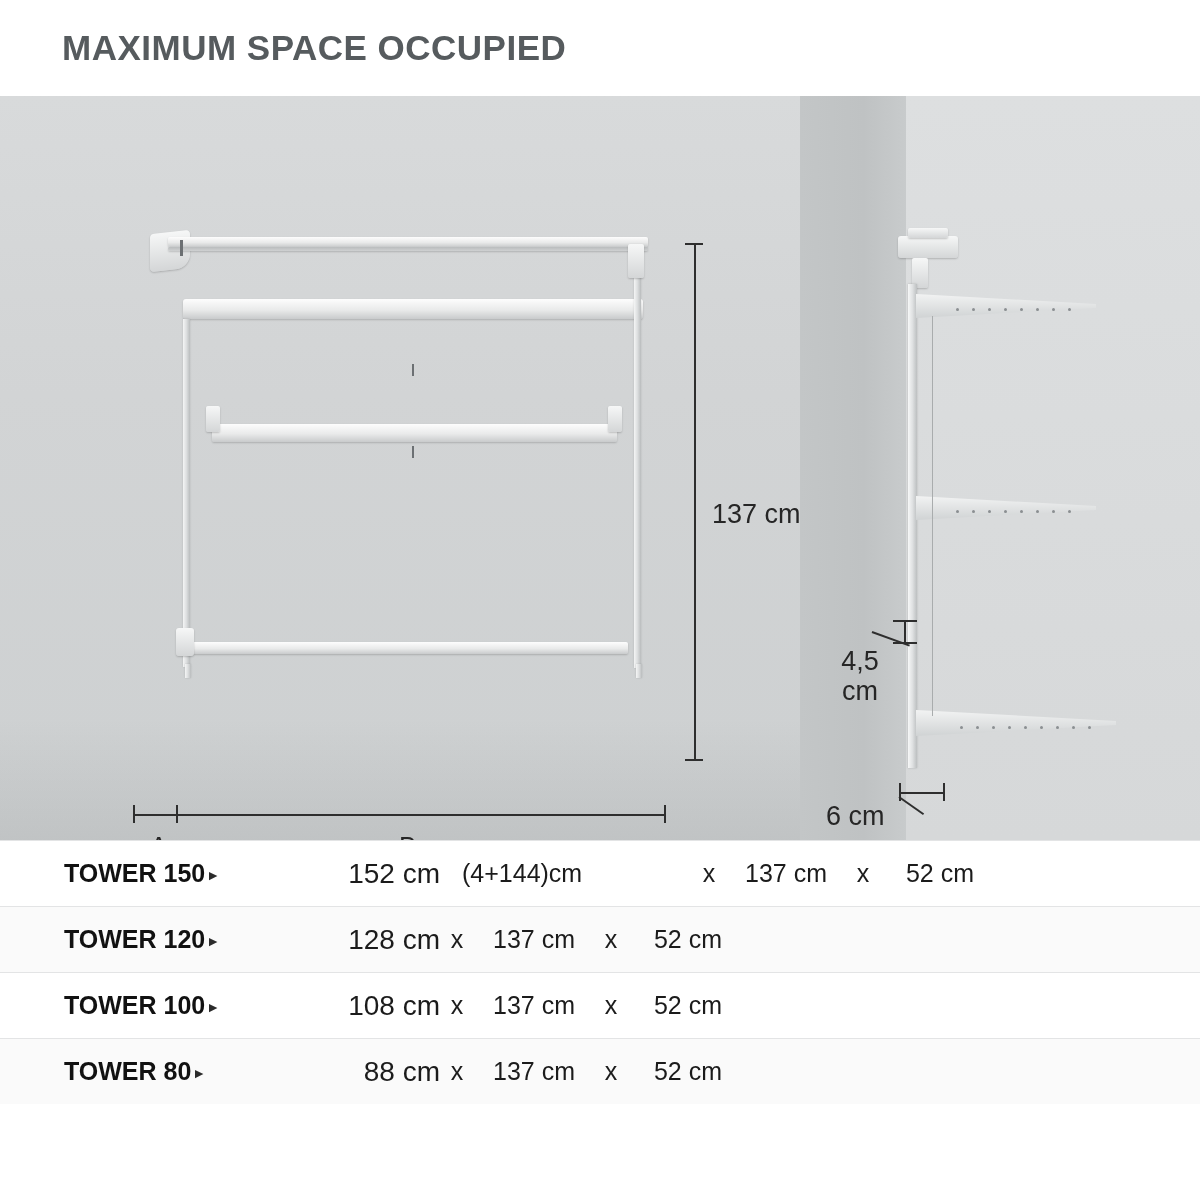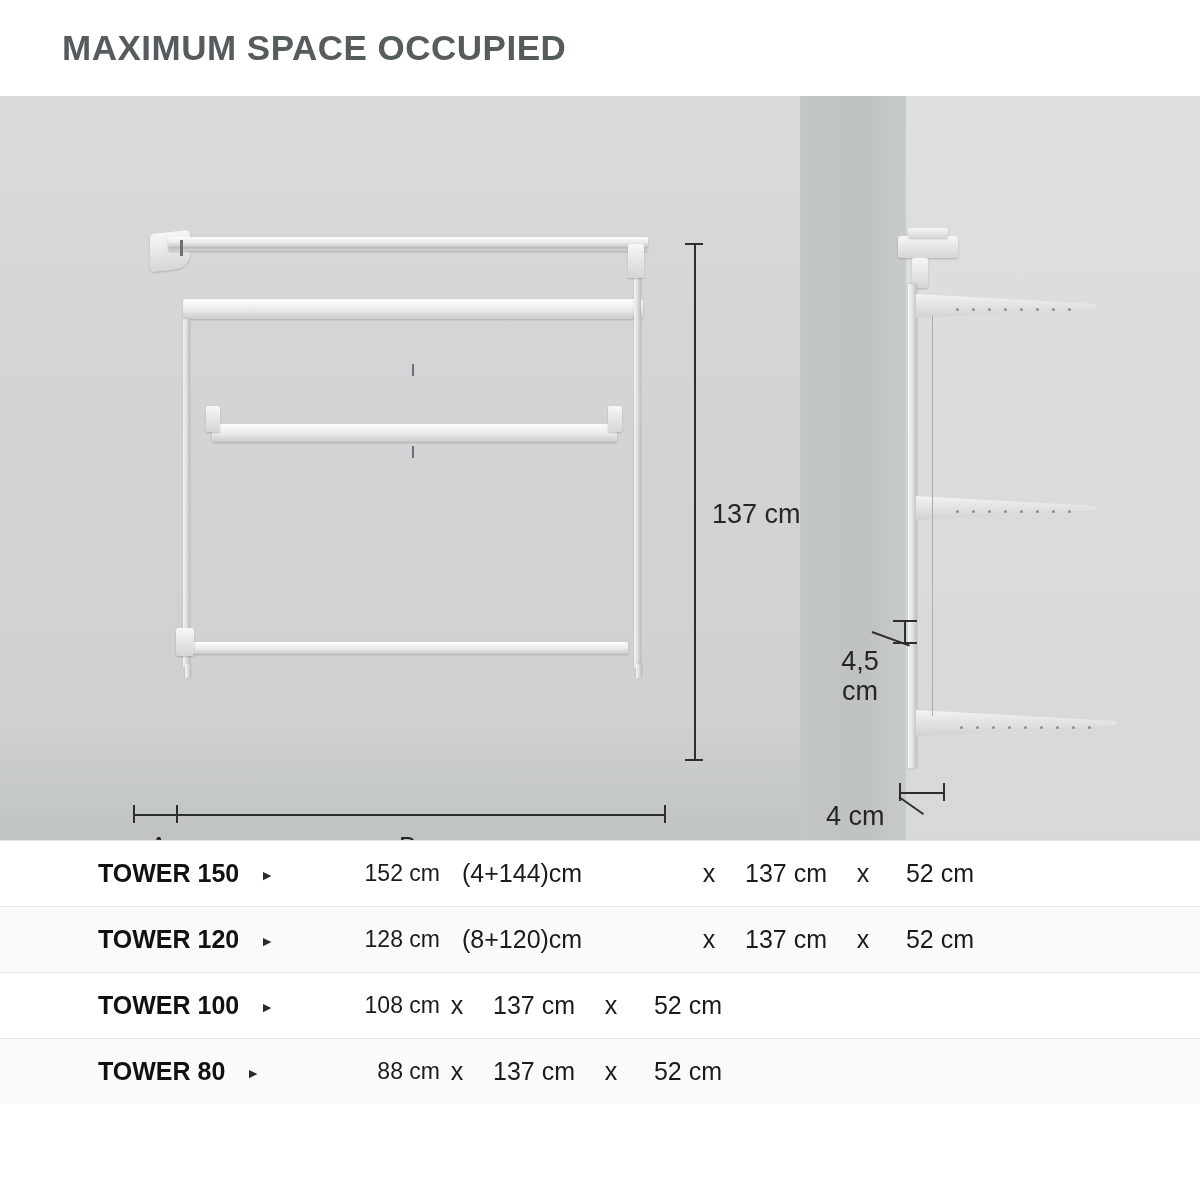--- a/index.html
+++ b/index.html
@@ -185,38 +185,38 @@
     display: flex;
     align-items: center;
     height: 66px;
     border-top: 1px solid #e3e4e5;
     box-sizing: border-box;
   }
   .trow.alt { background: #fafafa; }
   .cell-name {
     width: 300px;
     box-sizing: border-box;
-    padding-left: 98px;
+    padding-left: 64px;
     font-size: 25px;
     font-weight: bold;
     color: #111;
     display: flex;
     align-items: center;
-    gap: 24px;
+    gap: 4px;
   }
   .caret {
     font-size: 15px;
     color: #2b2b2b;
     line-height: 1;
     transform: translateY(1px);
   }
   .cell-total {
     width: 140px;
     text-align: right;
-    font-size: 23px;
+    font-size: 28px;
     color: #1b1b1b;
   }
   .cell-break {
     width: 230px;
     padding-left: 22px;
     font-size: 25px;
     color: #1b1b1b;
   }
   .cell-x {
     width: 34px;
@@ -344,21 +344,21 @@
   <div class="dimline-h" style="left:893px; top:546px; width:24px;"></div>
   <div class="dimline-v" style="left:904px; top:524px; height:22px;"></div>
   <div style="position:absolute; left:872px; top:535px; width:40px; height:2px; background:#2e2e2e; transform:rotate(20deg); transform-origin:left center;"></div>
   <div class="dimlabel" style="left:818px; top:550px; text-align:center; width:84px;">4,5
 cm</div>
 
   <div class="dimline-h" style="left:899px; top:696px; width:46px;"></div>
   <div class="tick-v" style="left:899px; top:687px;"></div>
   <div class="tick-v" style="left:943px; top:687px;"></div>
   <div style="position:absolute; left:899px; top:700px; width:30px; height:2px; background:#2e2e2e; transform:rotate(35deg); transform-origin:left center;"></div>
-  <div class="dimlabel" style="left:826px; top:705px;">4 cm</div>
+  <div class="dimlabel" style="left:826px; top:705px;">6 cm</div>
 
 </div>
 
 <div class="table">
 
 
   <div class="trow">
     <div class="cell-name">
       <span>TOWER 150</span>
       <span class="caret">▸</span>
@@ -370,21 +370,20 @@
     <div class="cell-x">x</div>
     <div class="cell-d">52 cm</div>
   </div>
 
   <div class="trow alt">
     <div class="cell-name">
       <span>TOWER 120</span>
       <span class="caret">▸</span>
     </div>
     <div class="cell-total">128 cm</div>
-    <div class="cell-break">(8+120)cm</div>
     <div class="cell-x">x</div>
     <div class="cell-h">137 cm</div>
     <div class="cell-x">x</div>
     <div class="cell-d">52 cm</div>
   </div>
 
   <div class="trow">
     <div class="cell-name">
       <span>TOWER 100</span>
       <span class="caret">▸</span>

